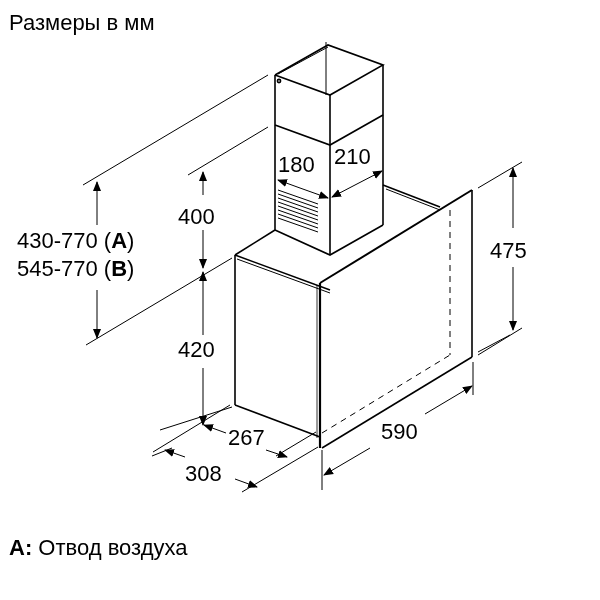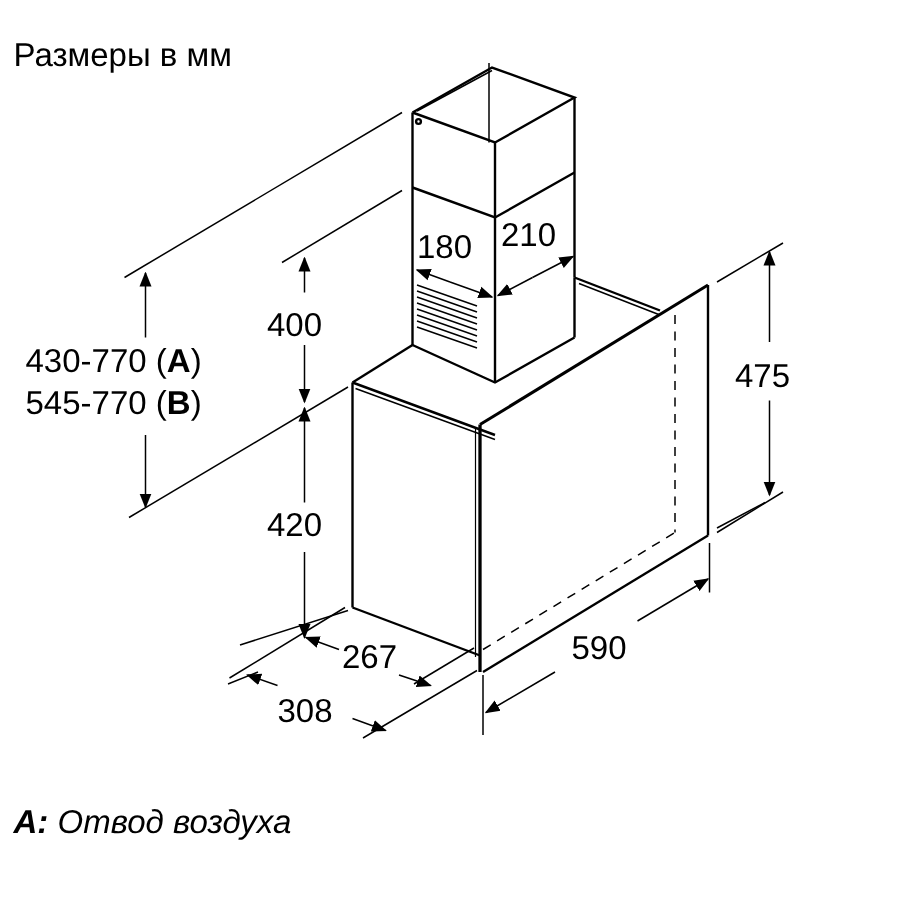--- a/index.html
+++ b/index.html
@@ -1,20 +1,20 @@
 <!DOCTYPE html>
 <html><head>
   <meta charset="utf-8">
   <style>
     html, body { margin: 0; padding: 0; background: #ffffff; }
     body { width: 600px; height: 600px; position: relative; overflow: hidden;
            font-family: "Liberation Sans", sans-serif; color: #000; }
-    .title { position: absolute; left: 9px; top: 24px; font-size: 22px; line-height: 26px; }
+    .title { position: absolute; left: 9px; top: 10px; font-size: 22px; line-height: 26px; }
     .legend { position: absolute; left: 9px; top: 535px; font-size: 22px; line-height: 26px; }
-    .legend .row { white-space: nowrap; font-style: italic; }
+    .legend .row { white-space: nowrap; }
     .legend b { font-weight: bold; }
     svg { position: absolute; left: 0; top: 0; }
     .dim { font-family: "Liberation Sans", sans-serif; font-size: 22px; fill: #000; }
     .dim-bold { font-weight: bold; }
   </style>
 </head>
 <body>
 
 <div class="title">Размеры в мм</div>
 

